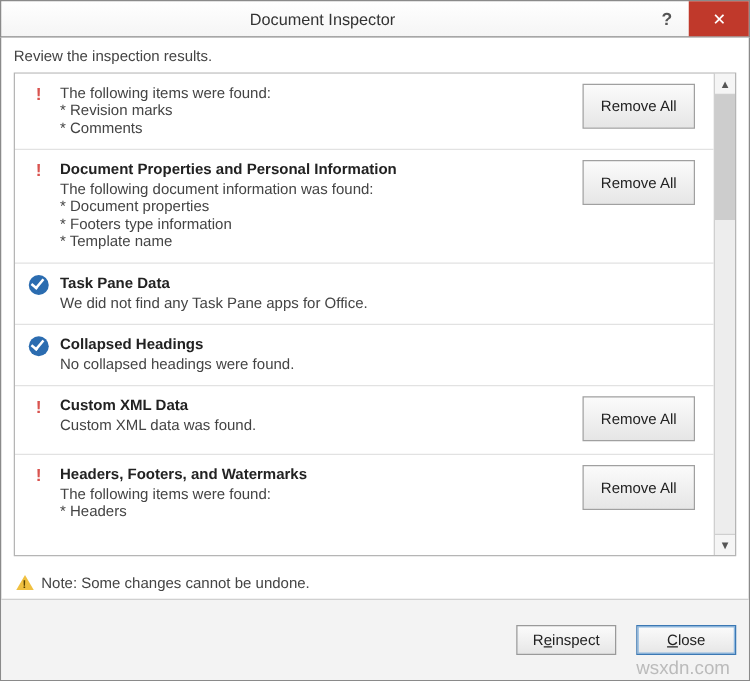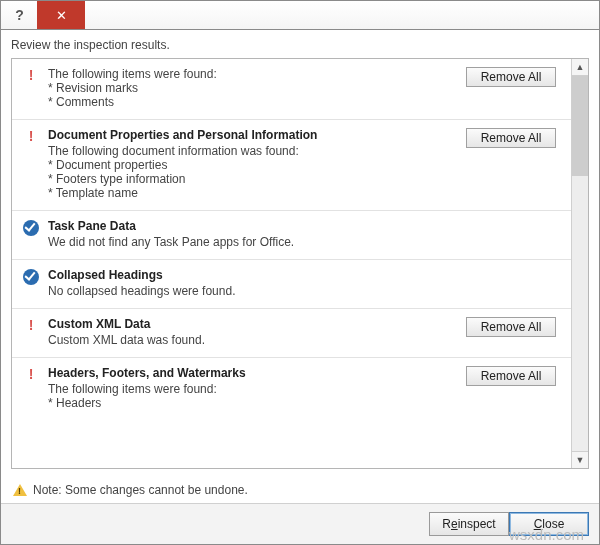--- a/index.html
+++ b/index.html
@@ -110,21 +110,21 @@
     width:4px;height:8px;border:solid #fff;border-width:0 2px 2px 0;
     transform:rotate(40deg);
   }
   .content-col { flex:1; }
   .sec-title { font-weight: bold; color:#222; margin-bottom:2px; }
   .sec-desc { color:#444; }
   .sec-list { color:#444; }
   .btn-col { width: 95px; display:flex; align-items:flex-start; }
   .remove-btn {
     min-width: 90px;
-    height: 20px;
+    height: 36px;
     background: linear-gradient(#fbfbfb,#e6e6e6);
     border: 1px solid #a0a0a0;
     font-family: inherit;
     font-size: 12px;
     color:#222;
     cursor: pointer;
   }
   .footer-note {
     padding: 6px 12px;
     display:flex; align-items:center; gap:6px;
@@ -137,22 +137,22 @@
     border-bottom:12px solid #f0c040;
     position:relative;
   }
   .warn-icon::after{
     content:"!"; position:absolute; left:-2px; top:2px;
     font-size:9px; font-weight:bold; color:#5a4400;
   }
   .button-bar {
     border-top: 1px solid #d0d0d0;
     background: #f3f3f3;
-    padding: 8px 10px;
-    display:flex; justify-content:flex-end; gap:0;
+    padding: 20px 10px;
+    display:flex; justify-content:flex-end; gap:16px;
   }
   .dlg-btn {
     min-width: 80px; height: 24px;
     background: linear-gradient(#fbfbfb,#e6e6e6);
     border: 1px solid #9a9a9a;
     font-family: inherit; font-size: 12px; color:#222;
     cursor:pointer;
   }
   .dlg-btn.primary { border-color:#3b78b4; box-shadow: inset 0 0 0 1px #8db8e0; }
   .accel { text-decoration: underline; }
@@ -162,20 +162,21 @@
     color: rgba(80,100,120,0.25); font-size: 18px;
     text-align:right; line-height:1; pointer-events:none;
   }
   .watermark .w1{font-size:12px;display:block;}
   .source { position:absolute; bottom:2px; right:16px; font-size:15px; color:#bbb;margin-top:20px; }
 </style>
 </head>
 <body>
 
 <div class="titlebar">
+  <div class="titlebar-title">Document Inspector</div>
   <div class="titlebar-buttons">
     <div class="tbtn help">?</div>
     <div class="tbtn close">✕</div>
   </div>
 </div>
 
 <div class="window-body">
   <div class="review-label">Review the inspection results.</div>
 
   <div class="results-wrap">

